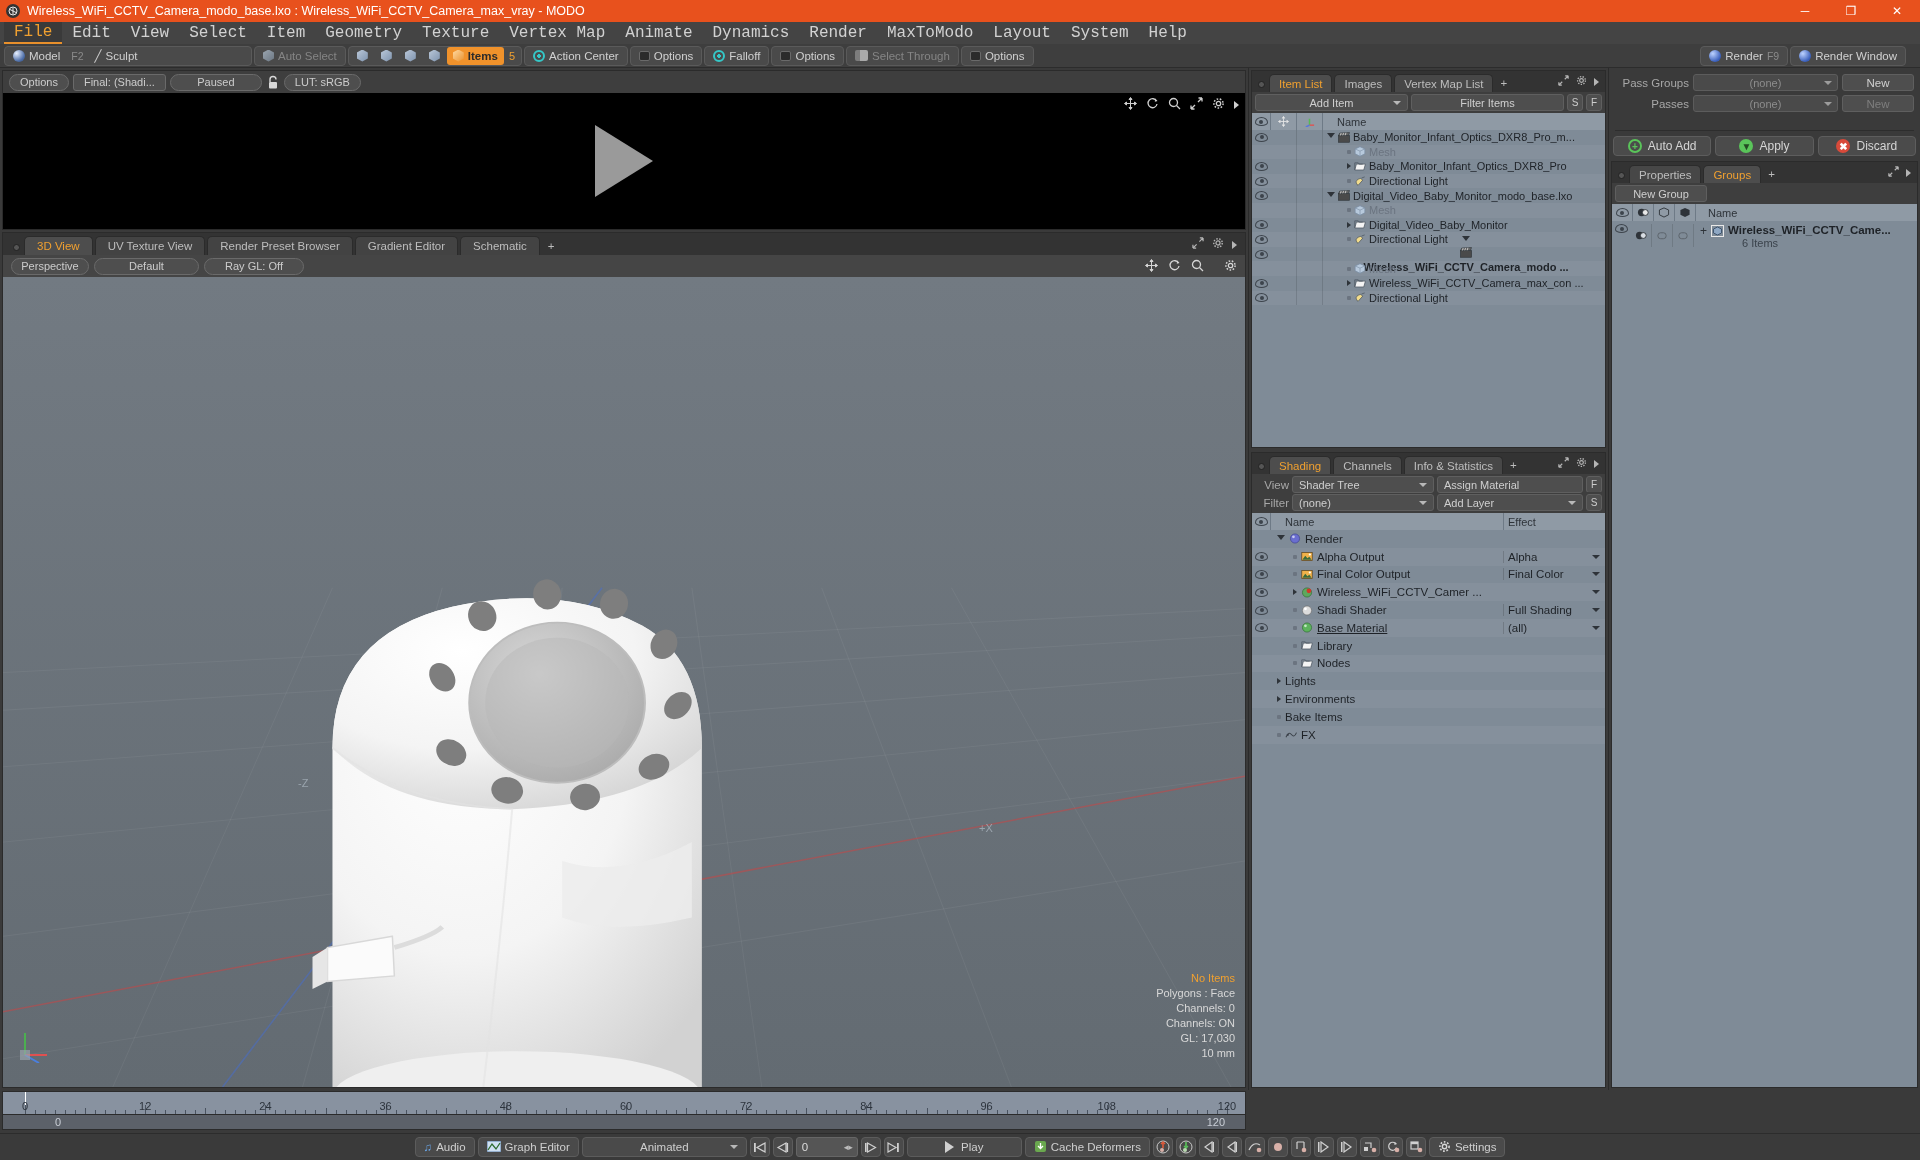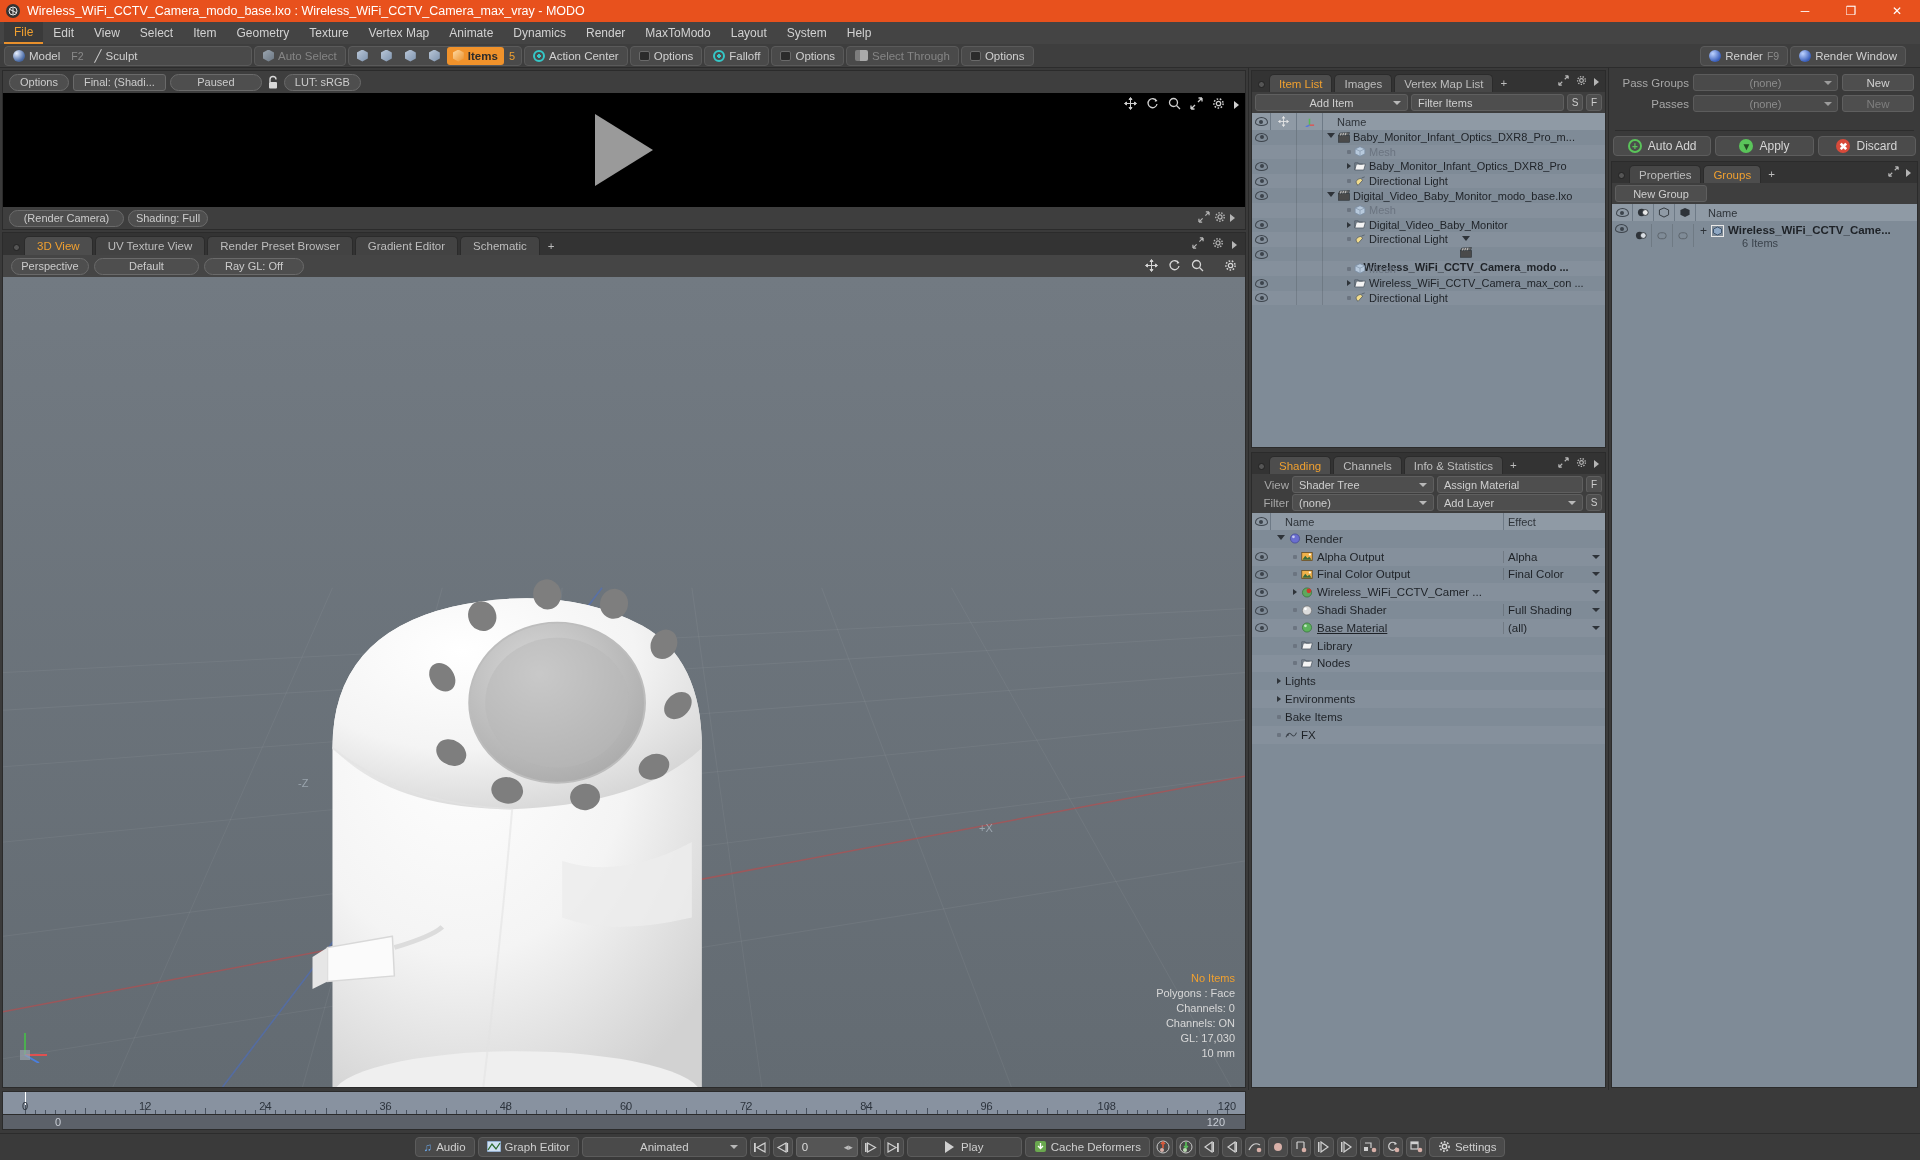--- a/index.html
+++ b/index.html
@@ -18,21 +18,21 @@
   }
   #titlebar .tb-icon{
     width:14px;height:14px;border-radius:50%;background:#333;
     display:inline-flex;align-items:center;justify-content:center;margin-right:7px;
   }
   #titlebar .tb-icon svg{width:10px;height:10px;}
   #win-buttons{position:absolute;right:0;top:0;height:22px;display:flex;}
   #win-buttons div{width:46px;height:22px;display:flex;align-items:center;justify-content:center;color:#fff;font-size:12px;}
   
   #menubar{height:22px;background:#444;display:flex;align-items:stretch;padding-left:4px;}
-  #menubar .mi{padding:0 10px;display:flex;align-items:center;font-size:12px;color:#d2d2d2;}
+  #menubar .mi{padding:0 10px;display:flex;align-items:center;font-size:16px;color:#d2d2d2;font-family:Liberation Mono, monospace;}
   #menubar .mi.active{background:#3a3a3a;color:#f0a030;border-bottom:2px solid #e8902c;}
   
   #modebar{height:24px;background:#3e3e3e;display:flex;align-items:center;gap:2px;padding:0 4px;border-bottom:1px solid #2c2c2c;}
   .grp{display:flex;align-items:center;background:#4a4a4a;border:1px solid #5a5a5a;border-radius:4px;height:20px;padding:0 2px;gap:1px;}
   .tbtn{height:18px;display:flex;align-items:center;gap:4px;padding:0 6px;border-radius:3px;color:#d0d0d0;font-size:11.5px;white-space:nowrap;}
   .tbtn.on{background:#f0922b;color:#2a2a2a;font-weight:bold;}
   .tbtn.dim{color:#858585;}
   .ico-sphere{width:12px;height:12px;border-radius:50%;background:radial-gradient(circle at 30% 28%,#e8f0ff,#4f6fa8 65%,#2e4670);}
   .ico-cube{width:11px;height:12px;background:linear-gradient(135deg,#b9c7d8,#7d92ad);clip-path:polygon(50% 0,100% 25%,100% 75%,50% 100%,0 75%,0 25%);}
   .ico-cube.org{background:linear-gradient(135deg,#ffd9a0,#e8902c);}
@@ -310,33 +310,20 @@
           <span><svg width="13" height="13" viewBox="0 0 13 13">
                 <path d="M12 1 L8 5 M12 1 H8.5 M12 1 V4.5 M1 12 L5 8 M1 12 H4.5 M1 12 V8.5" stroke="#cfcfcf" stroke-width="1.3" fill="none"></path>
               </svg></span>
           <span><svg width="13" height="13" viewBox="0 0 13 13">
                 <circle cx="6.5" cy="6.5" r="2.2" fill="none" stroke="#cfcfcf" stroke-width="1.3"></circle>
                 <circle cx="6.5" cy="6.5" r="4.6" fill="none" stroke="#cfcfcf" stroke-width="1.5" stroke-dasharray="1.6 1.6"></circle>
               </svg></span>
           <span style="border-left:5px solid #cfcfcf;border-top:4px solid transparent;border-bottom:4px solid transparent;display:inline-block"></span>
         </div>
       </div>
-      <div id="preview-row2">
-        <div class="pillbtn" style="width:115px">(Render Camera)</div>
-        <div class="pillbtn" style="width:80px">Shading: Full</div>
-        <div style="flex:1"></div>
-        <span><svg width="12" height="12" viewBox="0 0 13 13">
-              <path d="M12 1 L8 5 M12 1 H8.5 M12 1 V4.5 M1 12 L5 8 M1 12 H4.5 M1 12 V8.5" stroke="#b5b5b5" stroke-width="1.3" fill="none"></path>
-            </svg></span>
-        <span><svg width="12" height="12" viewBox="0 0 13 13">
-              <circle cx="6.5" cy="6.5" r="2.2" fill="none" stroke="#b5b5b5" stroke-width="1.3"></circle>
-              <circle cx="6.5" cy="6.5" r="4.6" fill="none" stroke="#b5b5b5" stroke-width="1.5" stroke-dasharray="1.6 1.6"></circle>
-            </svg></span>
-        <span style="border-left:5px solid #b5b5b5;border-top:4px solid transparent;border-bottom:4px solid transparent;display:inline-block;margin-right:4px"></span>
-      </div>
     </div>
 
     <div id="vp">
       <div id="vp-tabs">
         <span class="dot"></span>
         <div class="vtab active">3D View</div>
         <div class="vtab">UV Texture View</div>
         <div class="vtab">Render Preset Browser</div>
         <div class="vtab">Gradient Editor</div>
         <div class="vtab">Schematic</div>
@@ -475,21 +462,21 @@
                 <circle cx="6.5" cy="6.5" r="4.6" fill="none" stroke="#b5b5b5" stroke-width="1.6" stroke-dasharray="1.6 1.6"></circle>
               </svg></span>
           <span style="border-left:5px solid #b5b5b5;border-top:4px solid transparent;border-bottom:4px solid transparent;display:inline-block"></span>
         </div>
       </div>
       <div class="rowbar">
         <div class="ctl" style="flex:1;justify-content:center">
           <span>Add Item</span>
           <span class="arrow" style="position:absolute;right:6px"></span>
         </div>
-        <div class="ctl" style="flex:1;">
+        <div class="ctl" style="flex:1;justify-content:center">
           <span>Filter Items</span>
         </div>
         <div class="sqbtn">S</div>
         <div class="sqbtn">F</div>
       </div>
       <div class="treehead">
         <div class="c" style="width:19px">
           <span class="eyeico"></span>
         </div>
         <div class="c" style="width:26px">

